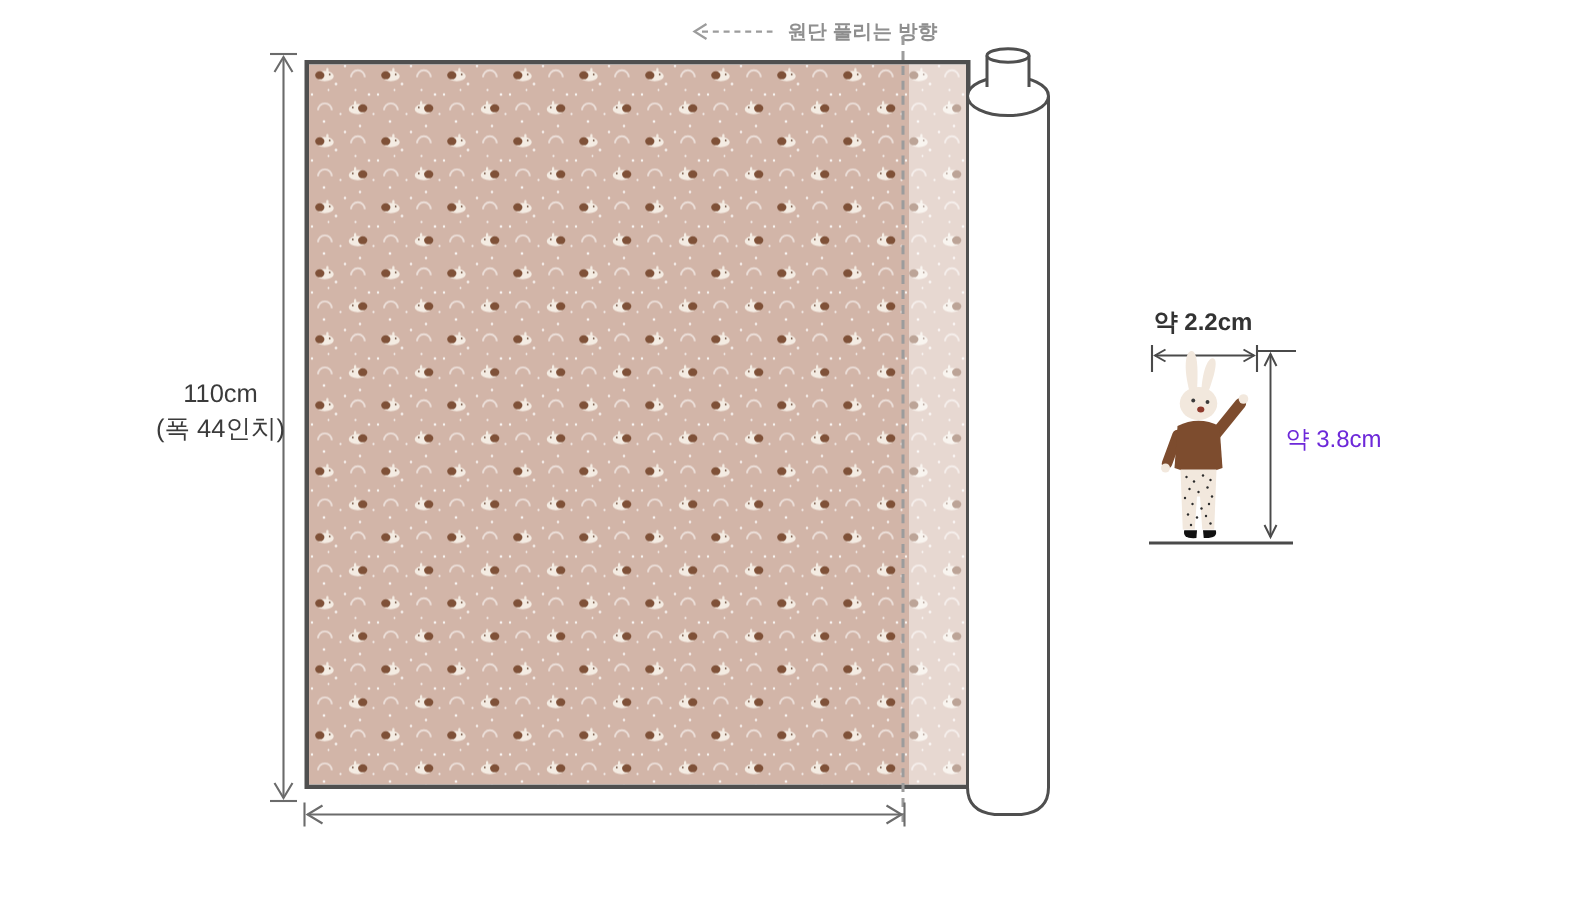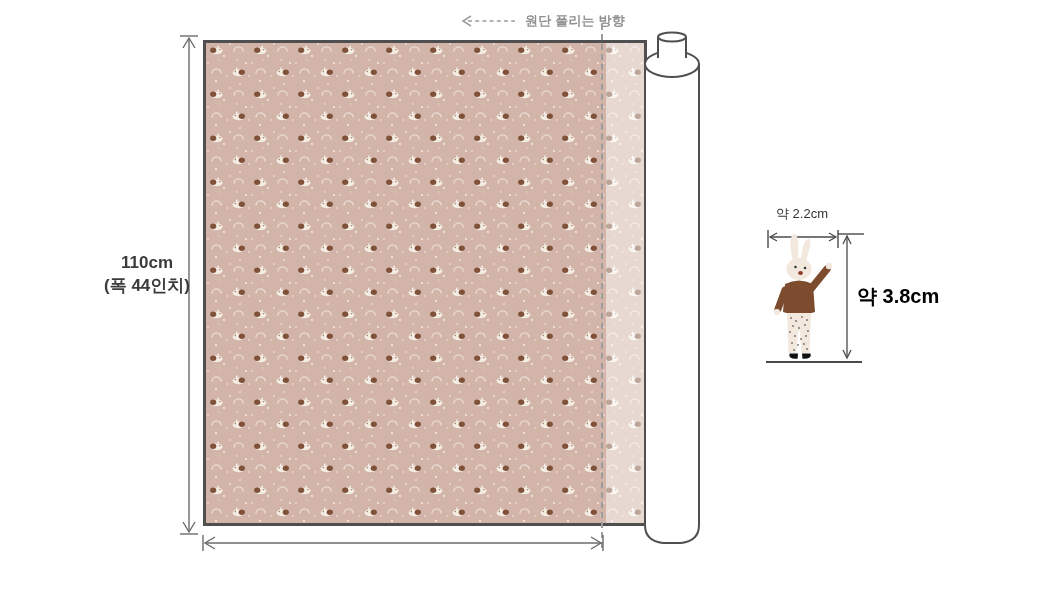--- a/index.html
+++ b/index.html
@@ -16,27 +16,27 @@
   
   .fabric{left:203px;top:40px;width:444px;height:486px;border:3px solid #4f4f4f;box-sizing:border-box;}
   .fabric svg{display:block;width:100%;height:100%;}
   .selvage{position:absolute;top:0;bottom:0;left:400px;right:0;background:rgba(255,255,255,0.48);}
   .foldline{left:601px;top:24px;height:524px;width:0;border-left:2px dashed #9c9c9c;}
 
   
   .roll{left:643px;top:27px;width:58px;height:524px;}
 
   
-  .dim-text{color:#3b3b3b;font-size:17px;line-height:1.38;text-align:center;font-weight:700;}
+  .dim-text{color:#3b3b3b;font-size:17px;line-height:1.38;text-align:center;font-weight:400;}
   .height-text{left:92px;top:251px;width:110px;}
   .width-text{left:330px;top:550px;width:140px;}
 
   
-  .motif-w-label{left:762px;top:205px;width:80px;text-align:center;color:#333;font-size:13px;font-weight:400;white-space:nowrap;}
-  .motif-h-label{left:857px;top:283px;color:#000000;font-size:20px;font-weight:700;white-space:nowrap;}
+  .motif-w-label{left:762px;top:205px;width:80px;text-align:center;color:#333;font-size:16px;font-weight:700;white-space:nowrap;}
+  .motif-h-label{left:857px;top:283px;color:#6d28d9;font-size:16px;font-weight:400;white-space:nowrap;}
   .groundline{left:766px;top:361px;width:96px;height:0;border-top:2px solid #4a4a4a;}
 </style>
 </head>
 <body>
 
 <div class="canvas">
 
   <div class="abs direction">
     <svg width="58" height="14" viewBox="0 0 58 14">
       <line x1="10" y1="7" x2="57" y2="7" stroke="#9c9c9c" stroke-width="1.5" stroke-dasharray="4 3.2"></line>

